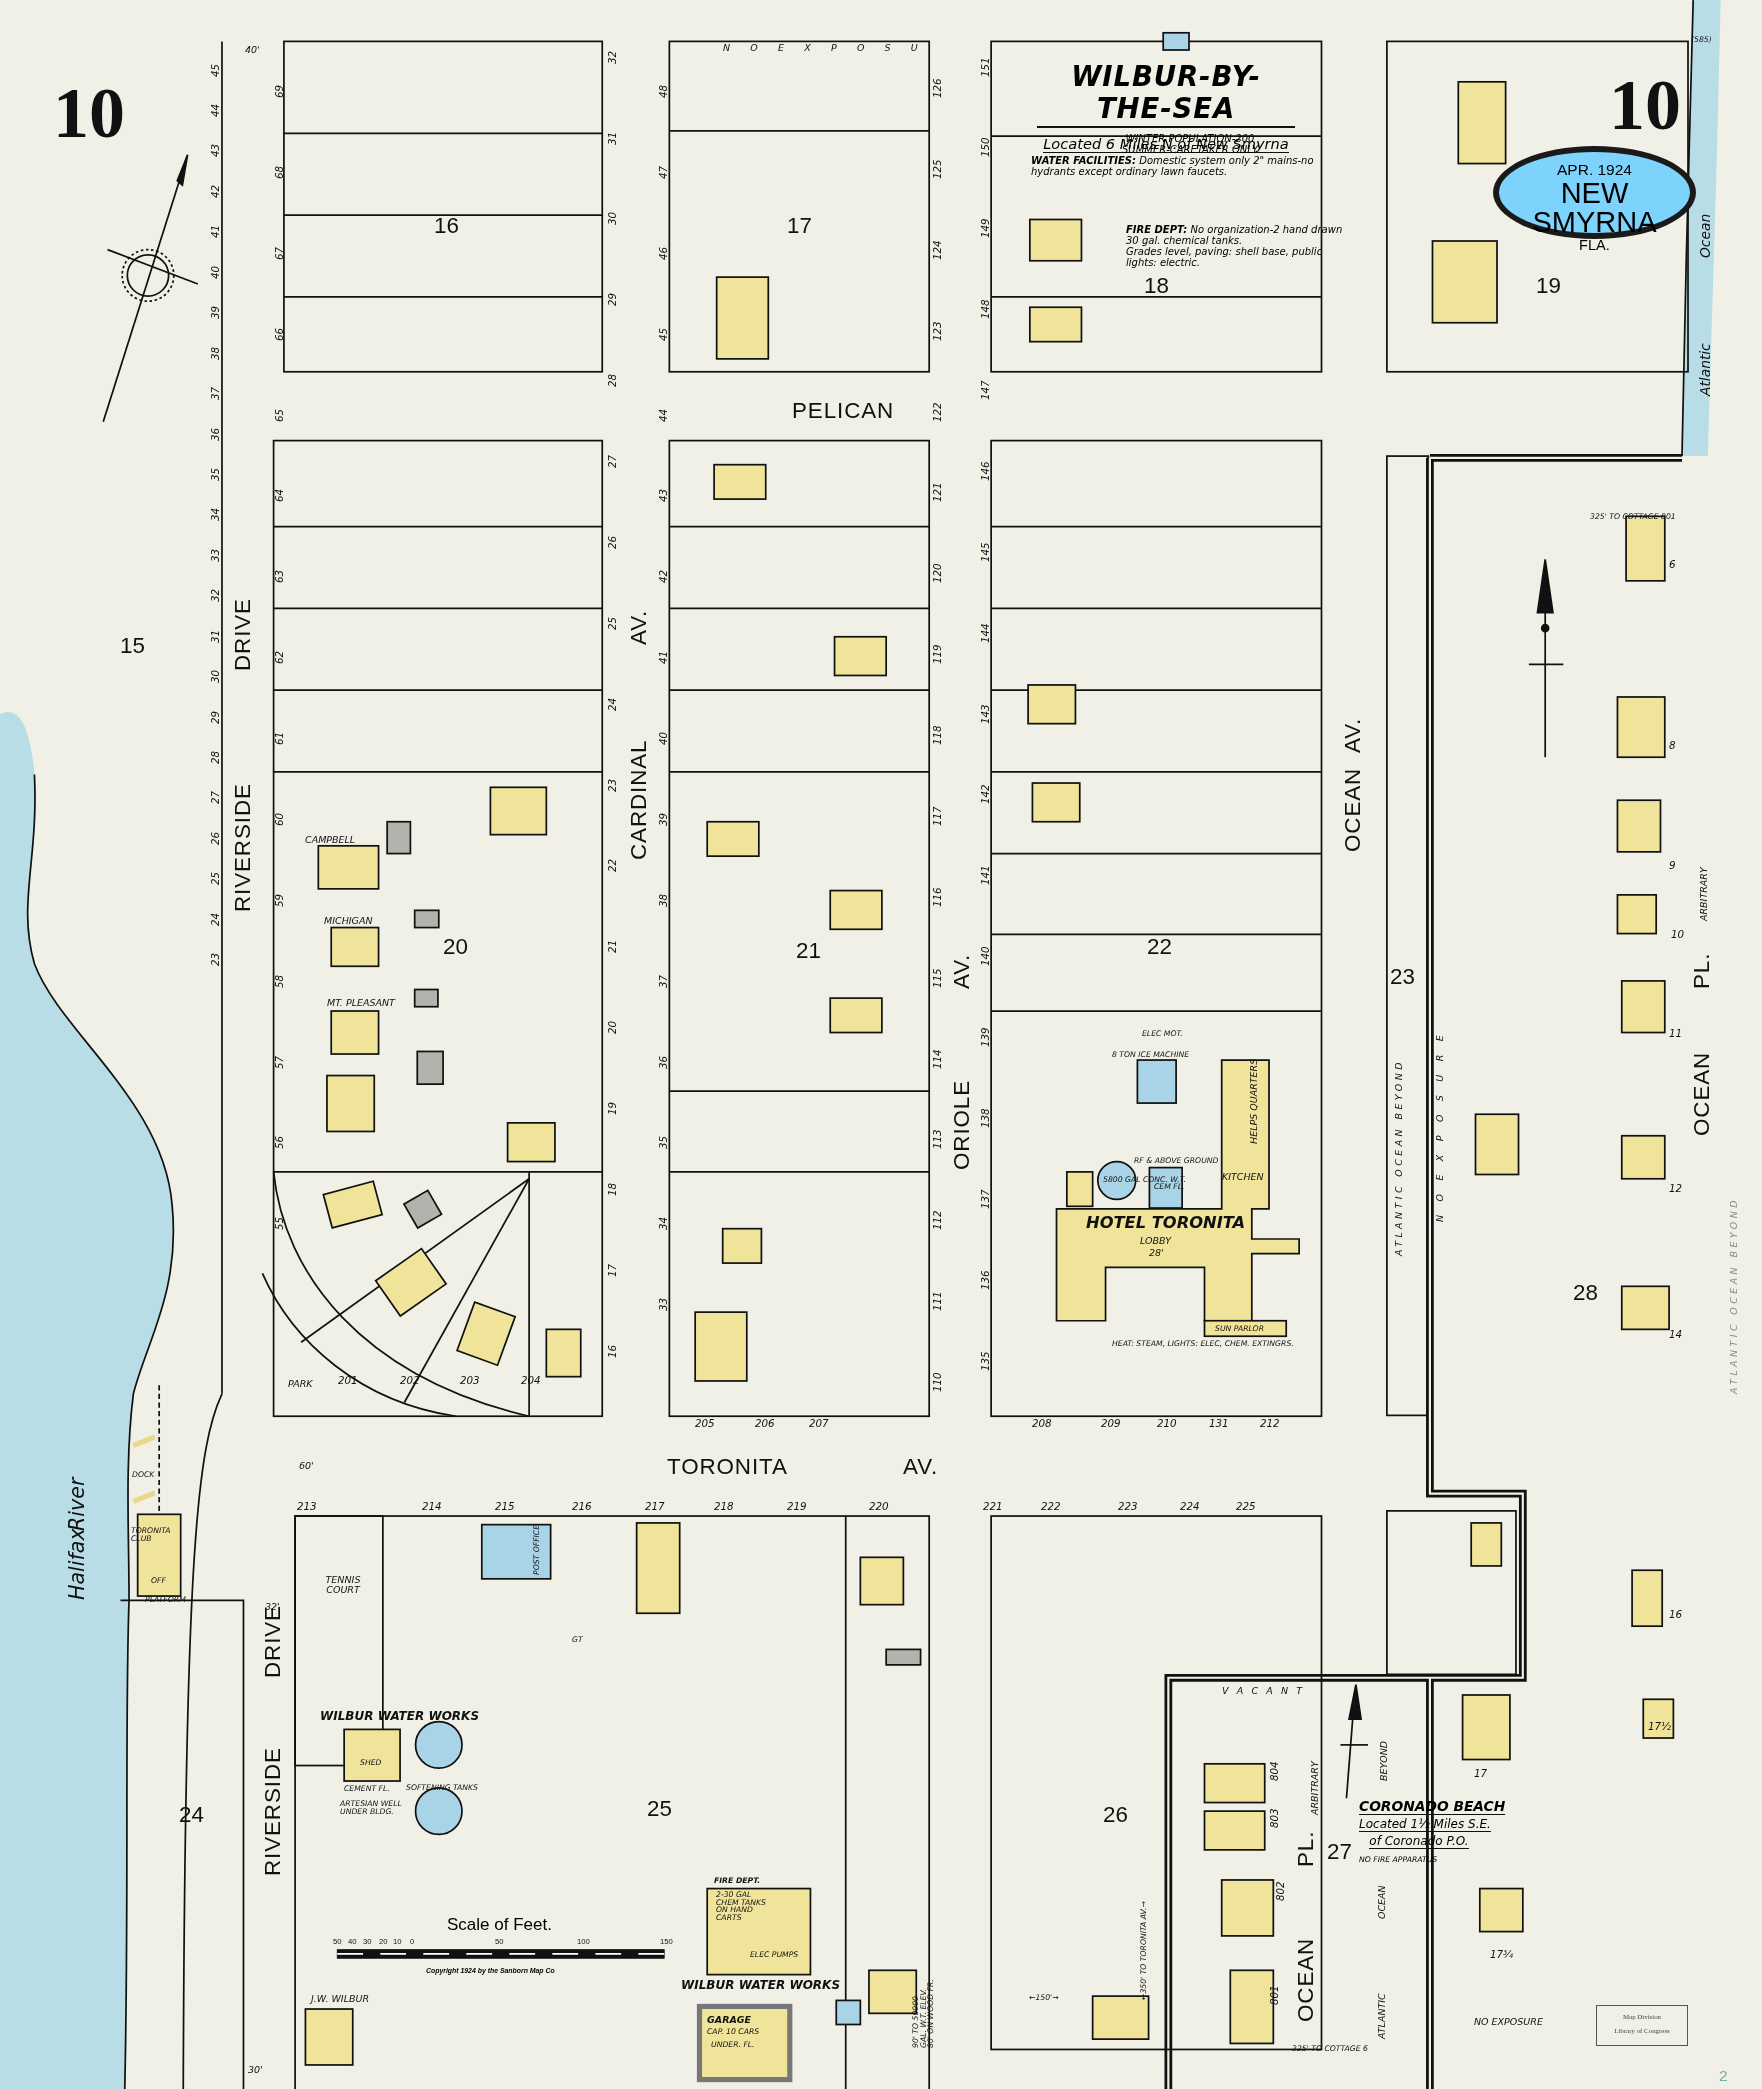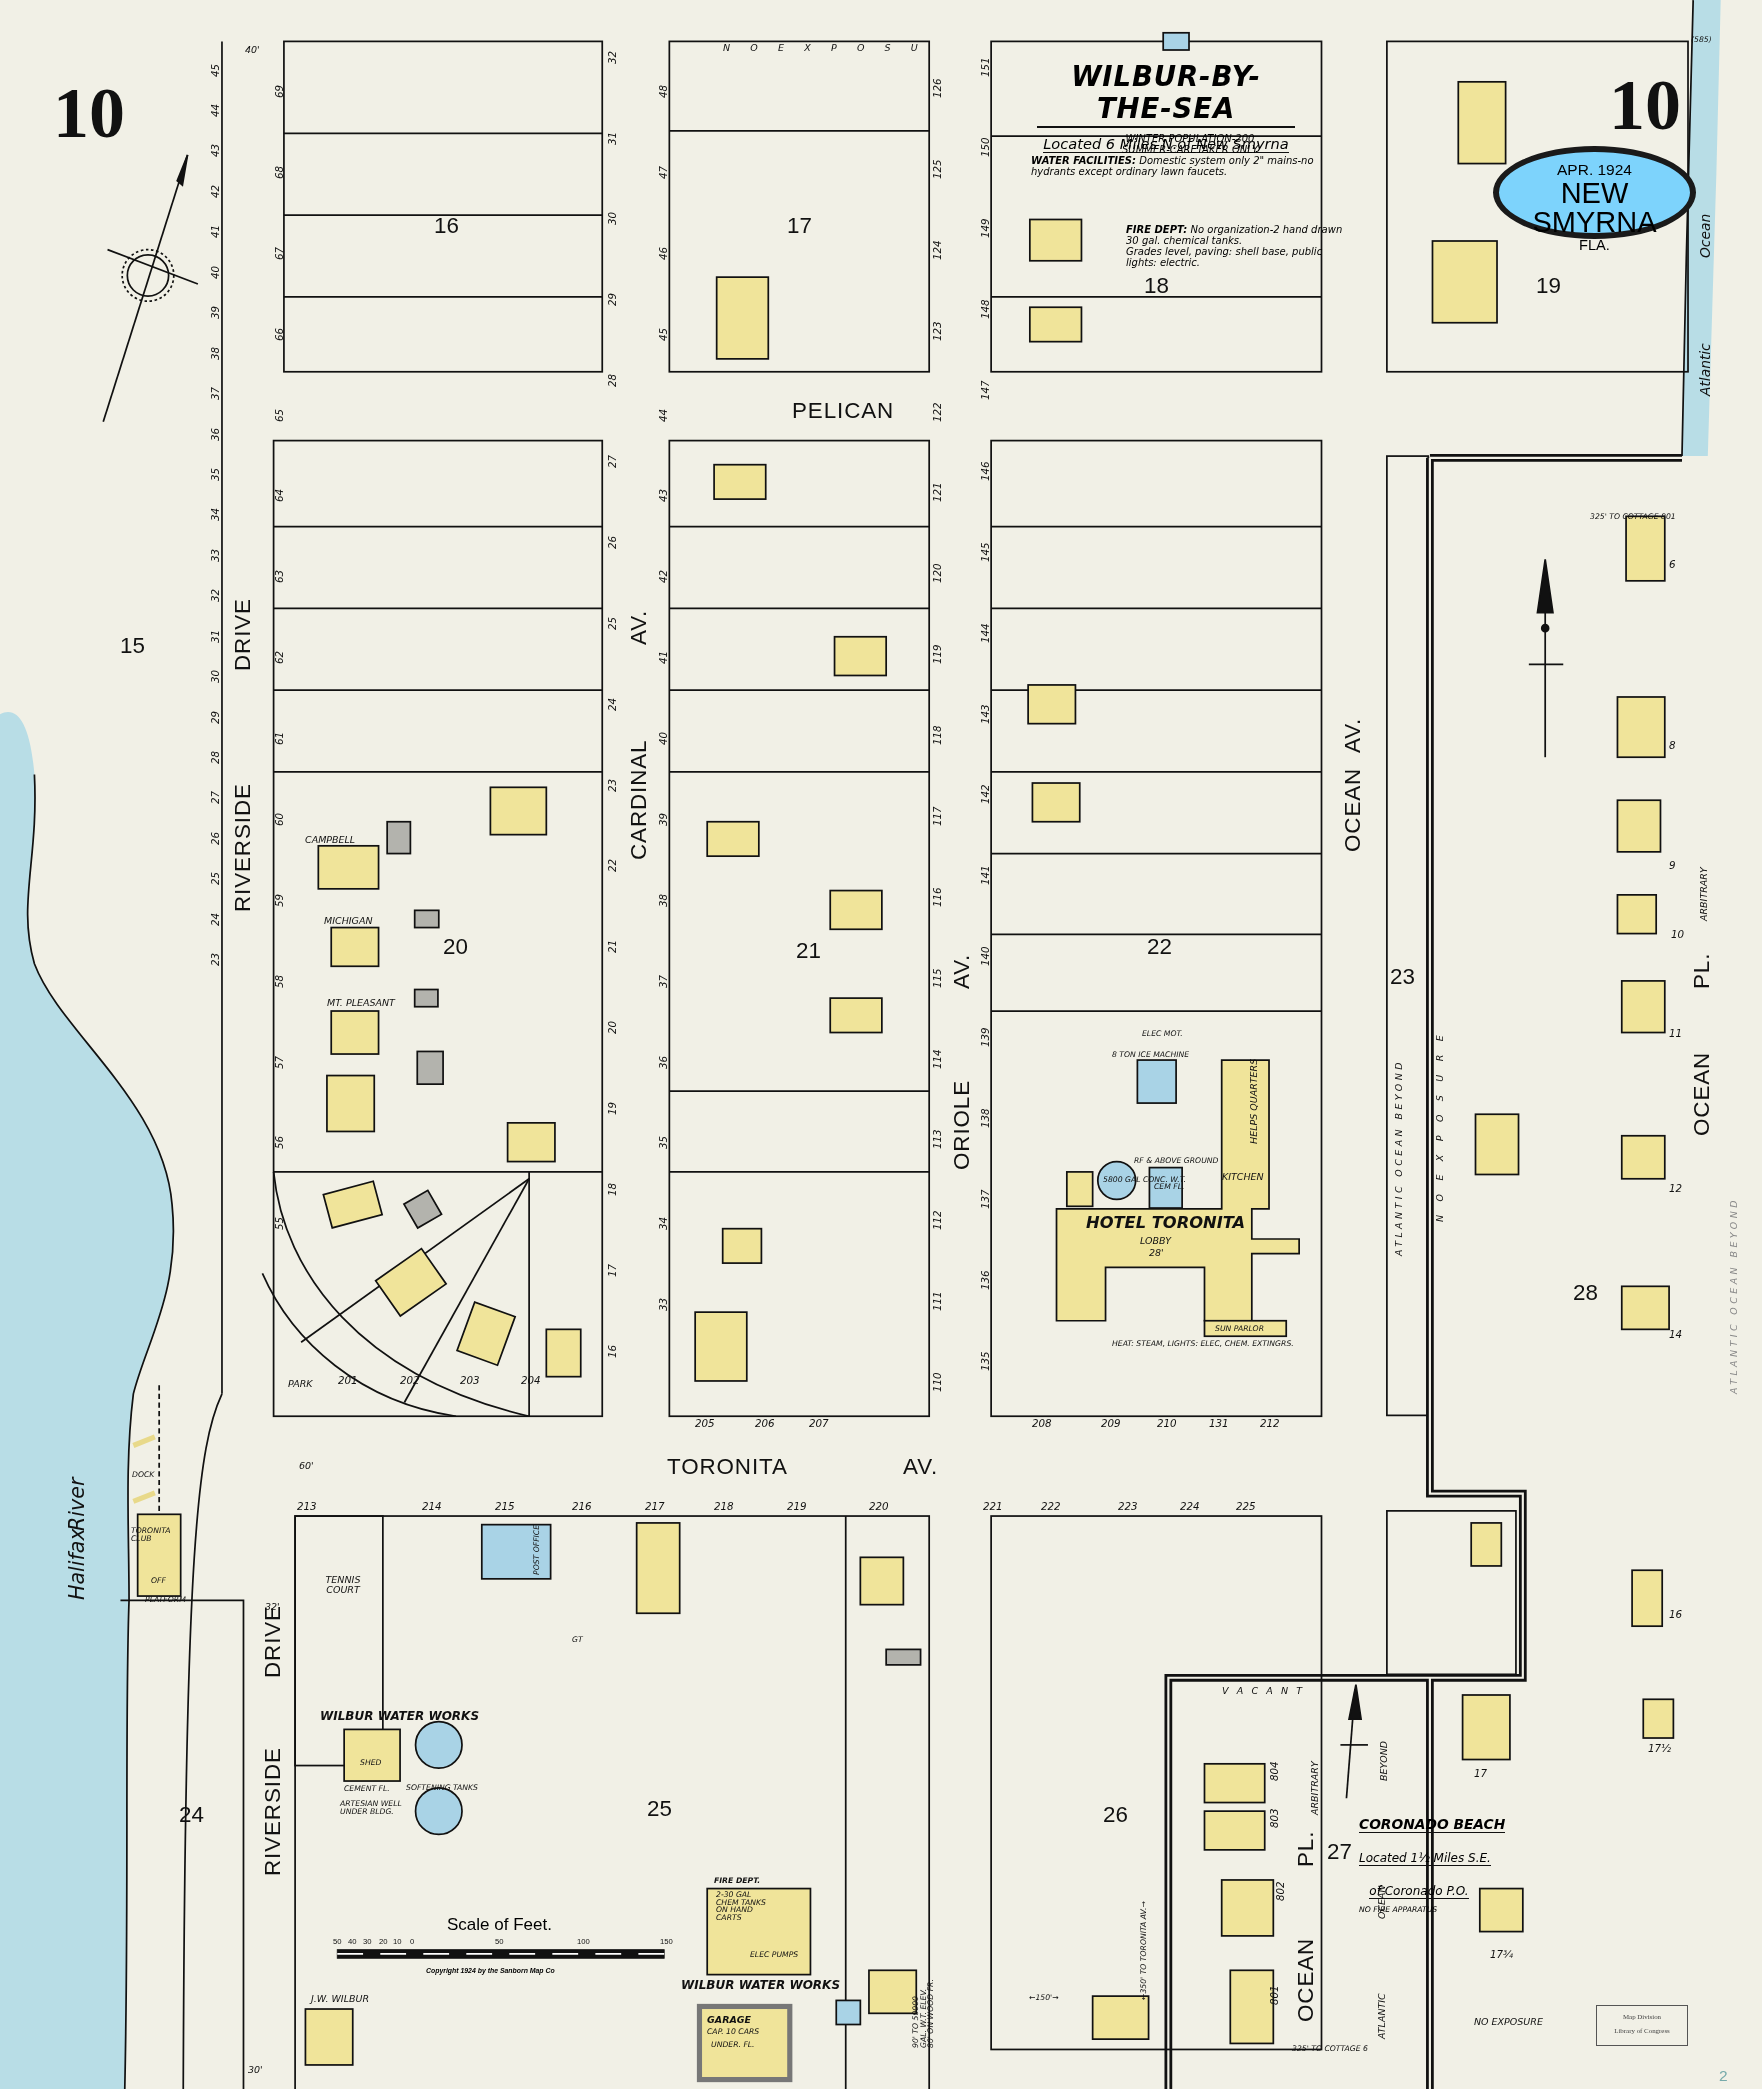--- a/index.html
+++ b/index.html
@@ -20,21 +20,21 @@
   .notes{position:absolute;left:1031px;top:133px;width:318px;font-size:10px;font-style:italic;font-family:"DejaVu Sans",sans-serif;line-height:1.1;}
   .notes .k{font-weight:bold;}
   .cartouche{position:absolute;left:1493px;top:146px;width:191px;height:81px;border:6.9px solid #1a1a1a;border-radius:50%;text-align:center;background:#7dd3fc;}
   .cart-date{font-size:15.5px;margin-top:8.6px;}
   .cart-city{font-size:29px;line-height:1;}
   .cart-state{font-size:14.6px;}
   .stamp{position:absolute;left:1596px;top:2005px;width:90px;height:39px;border:1.7px solid #555;font-family:"Liberation Serif",serif;font-size:6.9px;color:#444;text-align:center;}
   .scale-title{position:absolute;left:447px;top:1915px;font-size:17px;}
   .copyright{position:absolute;left:426px;top:1967px;font-size:6.9px;font-style:italic;font-weight:bold;}
   .coronado{position:absolute;left:1359px;top:1798px;font-style:italic;font-family:"DejaVu Sans",sans-serif;}
-  .coronado div{border-bottom:1.7px solid #111;display:inline-block;margin-top:18px;}
+  .coronado div{border-bottom:1.7px solid #111;display:inline-block;}
 </style>
 </head>
 <body>
 
 <svg id="map" viewBox="0 0 2048 2429" xmlns="http://www.w3.org/2000/svg">
   <defs>
     <pattern id="paper" width="4" height="4" patternUnits="userSpaceOnUse">
         <rect width="4" height="4" fill="#f1f0e6"></rect>
       </pattern>
   </defs>
@@ -517,16 +517,16 @@
     <div class="lbl lot vert" style="left: 1269px; top: 1781px;">804</div>
     <div class="lbl lot" style="left: 1669px; top: 860px;">9</div>
     <div class="lbl lot" style="left: 1669px; top: 740px;">8</div>
     <div class="lbl lot" style="left: 1669px; top: 559px;">6</div>
     <div class="lbl lot" style="left: 1671px; top: 929px;">10</div>
     <div class="lbl lot" style="left: 1669px; top: 1028px;">11</div>
     <div class="lbl lot" style="left: 1669px; top: 1183px;">12</div>
     <div class="lbl lot" style="left: 1669px; top: 1329px;">14</div>
     <div class="lbl lot" style="left: 1669px; top: 1609px;">16</div>
     <div class="lbl lot" style="left: 1474px; top: 1768px;">17</div>
-    <div class="lbl lot" style="left: 1648px; top: 1721px; margin-top: 22px;">17½</div>
+    <div class="lbl lot" style="left: 1648px; top: 1721px;">17½</div>
     <div class="lbl lot" style="left: 1490px; top: 1949px;">17¾</div>
   </div>
 
 
 </body></html>

